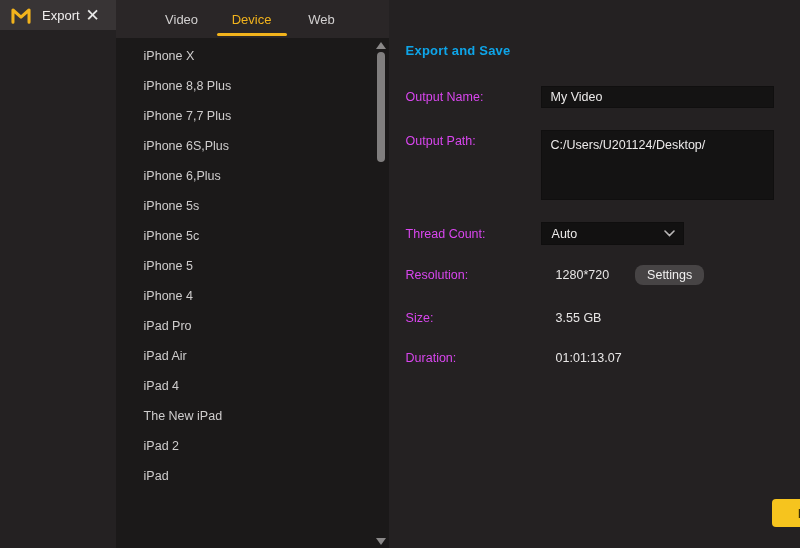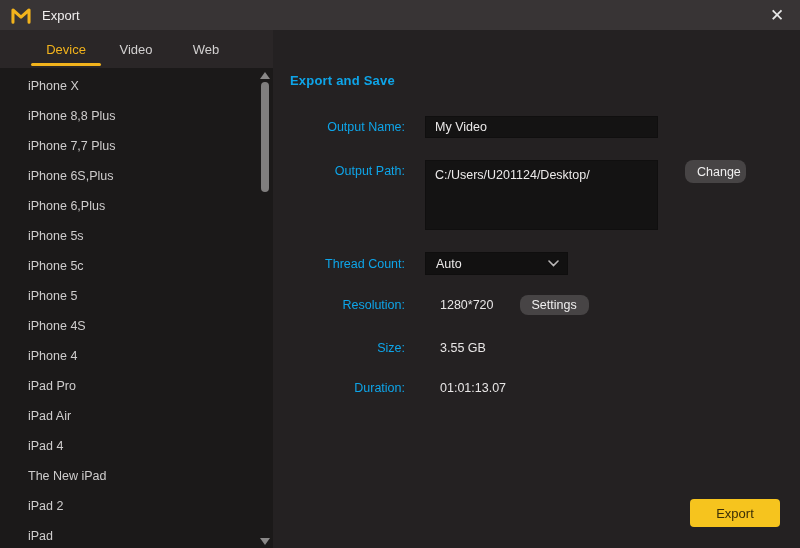--- a/index.html
+++ b/index.html
@@ -4,21 +4,21 @@
 <style>
   * { margin: 0; padding: 0; box-sizing: border-box; }
   html, body { width: 800px; height: 548px; overflow: hidden; }
   body {
     font-family: "Liberation Sans", "DejaVu Sans", sans-serif;
     background: #242122;
     color: #e6e4e4;
     font-size: 13px;
     -webkit-font-smoothing: antialiased;
   }
-  .window { width: 800px; height: 548px; display: flex; flex-direction: column; background: #242122; }
+  .window { width: 800px; height: 548px; display: flex; flex-direction: row; background: #242122; }
 
   
   .titlebar {
     height: 30px; background: #383435; display: flex; align-items: center;
     padding: 0 10px; flex: 0 0 30px;
   }
   .titlebar .logo { width: 24px; height: 20px; margin-right: 8px; display: flex; align-items: center; }
   .titlebar .title { color: #f0eeee; font-size: 13px; }
   .titlebar .close {
     margin-left: auto; width: 26px; height: 26px; display: flex; align-items: center; justify-content: center;
@@ -67,21 +67,21 @@
   }
 
   
   .panel { flex: 1; position: relative; background: #242122; padding: 43px 20px 0 17px; }
   .panel-heading { font-size: 13px; font-weight: bold; color: #0ea5e9; letter-spacing: .2px; }
 
   .form { margin-top: 28px; }
   .row { display: flex; align-items: center; }
   .row + .row { margin-top: 22px; }
   .row .lbl {
-    width: 115px; flex: 0 0 115px; text-align: right; color: #0ea5e9; font-size: 12.5px;
+    width: 115px; flex: 0 0 115px; text-align: left; color: #d946ef; font-size: 12.5px;
   }
   .row .ctl { margin-left: 20px; display: flex; align-items: center; }
   .row.top-align { align-items: flex-start; }
   .row.top-align .lbl { margin-top: 4px; }
 
   .text-input {
     width: 233px; height: 22px; background: #141313; border: 1px solid #100f0f;
     color: #eceaea; font-size: 12.5px; padding: 0 9px;
     font-family: "Liberation Sans", sans-serif; outline: none;
   }
@@ -128,36 +128,35 @@
       </svg>
     </span>
     <span class="title">Export</span>
     <span class="close">✕</span>
   </div>
 
   <div class="main">
 
     <div class="left-col">
       <div class="tab-bar" id="tab-bar">
+          <div class="tab">Video</div>
           <div class="tab active">Device</div>
-          <div class="tab">Video</div>
           <div class="tab">Web</div>
         </div>
 
       <div class="device-list-wrap">
         <ul class="device-list" id="device-list">
             <li>iPhone X</li>
             <li>iPhone 8,8 Plus</li>
             <li>iPhone 7,7 Plus</li>
             <li>iPhone 6S,Plus</li>
             <li>iPhone 6,Plus</li>
             <li>iPhone 5s</li>
             <li>iPhone 5c</li>
             <li>iPhone 5</li>
-            <li>iPhone 4S</li>
             <li>iPhone 4</li>
             <li>iPad Pro</li>
             <li>iPad Air</li>
             <li>iPad 4</li>
             <li>The New iPad</li>
             <li>iPad 2</li>
             <li>iPad</li>
           </ul>
 
         <div class="scrollbar">

